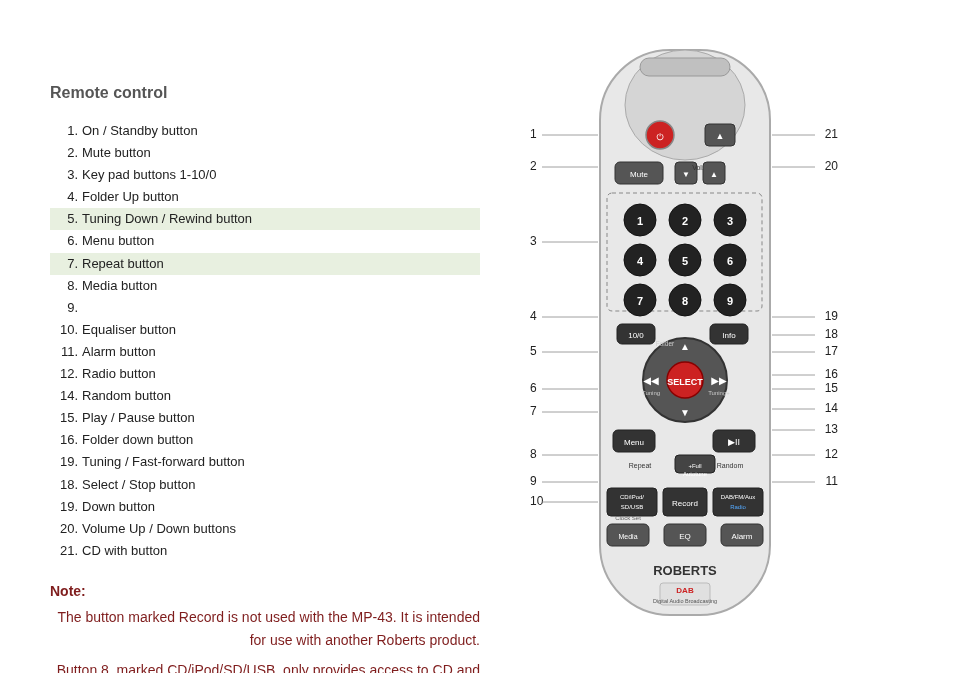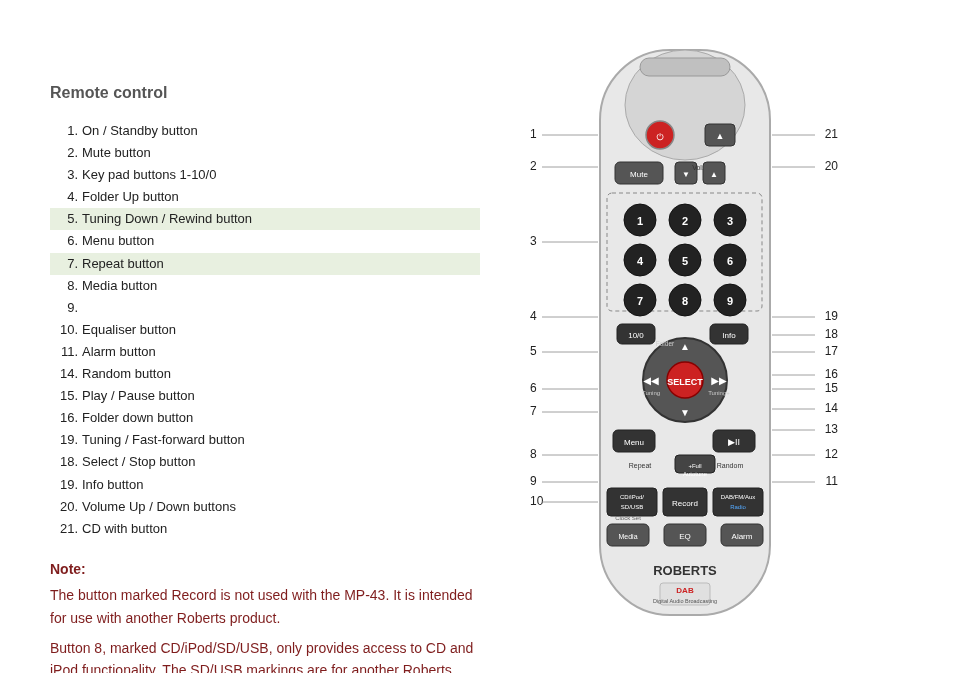--- a/index.html
+++ b/index.html
@@ -56,20 +56,21 @@
       font-size: 14px;
       color: #7f1d1d;
       line-height: 1.6;
     }
     .note-title {
       font-weight: bold;
       margin-bottom: 4px;
     }
     .note-para {
       margin-bottom: 8px;
+      text-align: right;
     }
 
     
     .right-panel {
       width: 400px;
       position: relative;
       display: flex;
       align-items: flex-start;
       justify-content: flex-end;
     }
@@ -123,20 +124,24 @@
         </li>
         <li>
           <span class="num">10.</span>
           <span>Equaliser button</span>
         </li>
         <li>
           <span class="num">11.</span>
           <span>Alarm button</span>
         </li>
         <li>
+          <span class="num">12.</span>
+          <span>Radio button</span>
+        </li>
+        <li>
           <span class="num">14.</span>
           <span>Random button</span>
         </li>
         <li>
           <span class="num">15.</span>
           <span>Play / Pause button</span>
         </li>
         <li>
           <span class="num">16.</span>
           <span>Folder down button</span>
@@ -144,21 +149,21 @@
         <li>
           <span class="num">19.</span>
           <span>Tuning / Fast-forward button</span>
         </li>
         <li>
           <span class="num">18.</span>
           <span>Select / Stop button</span>
         </li>
         <li>
           <span class="num">19.</span>
-          <span>Info button</span>
+          <span>Down button</span>
         </li>
         <li>
           <span class="num">20.</span>
           <span>Volume Up / Down buttons</span>
         </li>
         <li>
           <span class="num">21.</span>
           <span>CD with button</span>
         </li>
       </ol>

